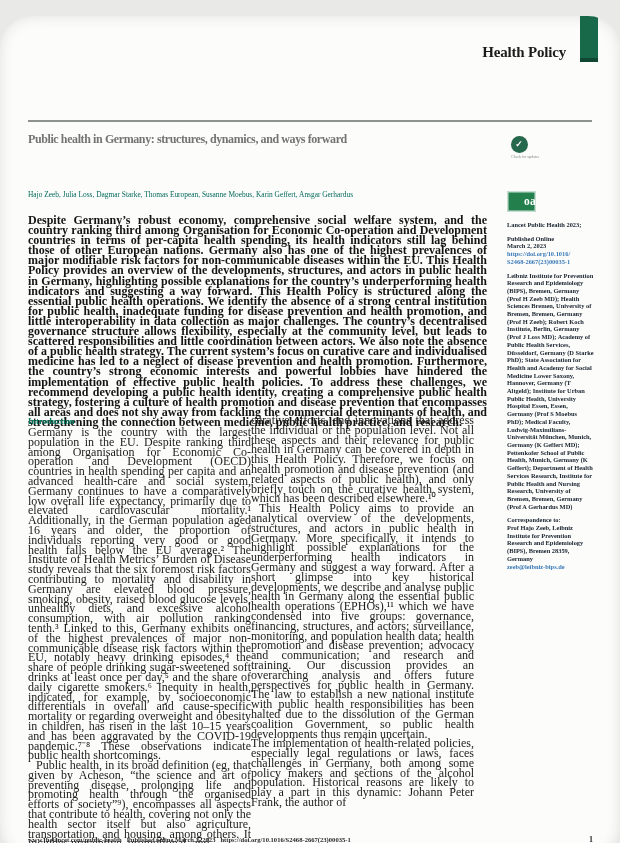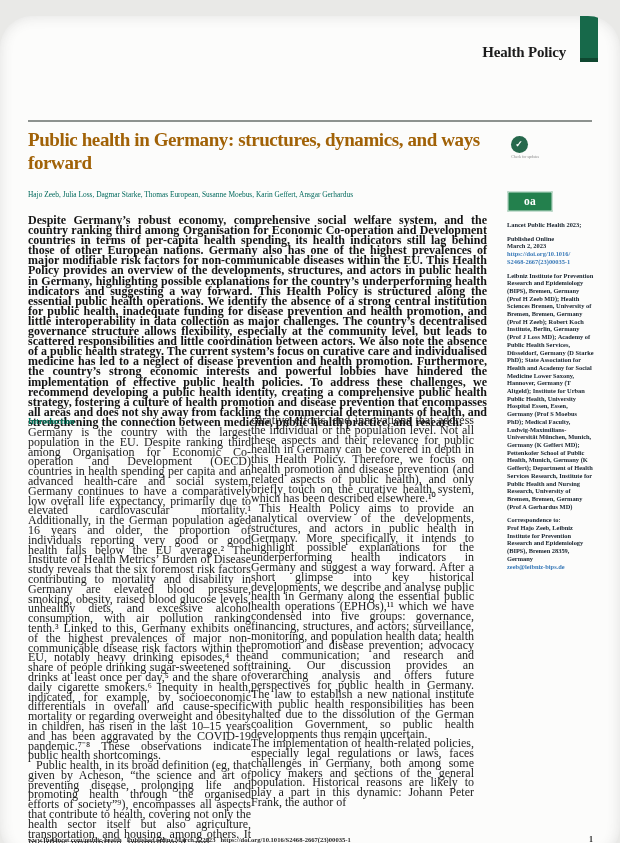--- a/index.html
+++ b/index.html
@@ -22,22 +22,22 @@
     position:absolute;top:28px;right:54px;
     font-size:15px;font-weight:bold;color:#1c1c1c;letter-spacing:-.2px;
   }
   .header-rule{
     position:absolute;top:104px;left:28px;width:564px;height:0;
     border-top:2px solid #8d928f;
   }
   
   .title{
     position:absolute;top:112px;left:28px;width:470px;
-    font-size:19px;line-height:23px;font-weight:bold;
-    letter-spacing:-.4px;color:#a16207;margin:0;
+    font-size:12px;line-height:23px;font-weight:bold;
+    letter-spacing:-.4px;color:#737373;margin:0;
   }
   .authors{
     position:absolute;top:174px;left:28px;width:430px;
     font-size:7.4px;color:#00695c;filter:blur(.2px);
   }
   .abstract{
     position:absolute;top:199px;left:28px;width:459px;
     font-size:12px;line-height:10.1px;font-weight:bold;color:#141414;
     text-align:justify;filter:blur(.22px);
   }
@@ -48,23 +48,23 @@
     background:#26684c;margin:0 auto;
     display:flex;align-items:center;justify-content:center;
   }
   .crossmark .circle span{color:#fff;font-size:9px;font-weight:bold;line-height:1;}
   .crossmark .caption{
     font-size:6.4px;color:#8a8a8a;transform:scale(.6);transform-origin:top center;
     white-space:nowrap;margin-top:1px;
   }
   
   .oa-badge{
-    position:absolute;top:175px;left:507px;width:46px;height:21px;
+    position:absolute;top:175px;left:507px;width:29px;height:21px;
     background:#23804d;border-radius:2px;
-    display:flex;align-items:center;justify-content:center;
+    display:flex;align-items:center;justify-content:flex-end;
     box-shadow:inset 0 0 0 1.5px rgba(255,255,255,.75);
   }
   .oa-badge span{color:#fff;font-weight:bold;font-size:11.5px;line-height:1;letter-spacing:.3px;}
   
   .sidebar{
     position:absolute;top:205px;left:507px;width:87px;
     font-size:6.4px;line-height:7.7px;font-weight:bold;color:#17222d;
     filter:blur(.2px);
   }
   .sidebar p{margin:0 0 6px 0;}
@@ -139,21 +139,21 @@
 
   <div class="columns">
     <div class="col">
       <h2>Introduction</h2>
       <p>Germany is the country with the largest population in the EU. Despite ranking third among Organisation for Economic Co-operation and Development (OECD) countries in health spending per capita and an advanced health-care and social system, Germany continues to have a comparatively low overall life expectancy, primarily due to elevated cardiovascular mortality.¹ Additionally, in the German population aged 16 years and older, the proportion of individuals reporting very good or good health falls below the EU average.² The Institute of Health Metrics’ Burden of Disease study reveals that the six foremost risk factors contributing to mortality and disability in Germany are elevated blood pressure, smoking, obesity, raised blood glucose levels, unhealthy diets, and excessive alcohol consumption, with air pollution ranking tenth.³ Linked to this, Germany exhibits one of the highest prevalences of major non-communicable disease risk factors within the EU, notably heavy drinking episodes,⁴ the share of people drinking sugar-sweetened soft drinks at least once per day,⁵ and the share of daily cigarette smokers.⁶ Inequity in health, indicated, for example, by socioeconomic differentials in overall and cause-specific mortality or regarding overweight and obesity in children, has risen in the last 10–15 years and has been aggravated by the COVID-19 pandemic.⁷⁻⁸ These observations indicate public health shortcomings.</p>
       <p class="indent">Public health, in its broad definition (eg, that given by Acheson, “the science and art of preventing disease, prolonging life and promoting health through the organised efforts of society”⁹), encompasses all aspects that contribute to health, covering not only the health sector itself but also agriculture, transportation, and housing, among others. It includes preventive, promotional, and</p>
     </div>
     <div class="col">
       <p>curative efforts, and innovations that address the individual or the population level. Not all these aspects and their relevance for public health in Germany can be covered in depth in this Health Policy. Therefore, we focus on health promotion and disease prevention (and related aspects of public health), and only briefly touch on the curative health system, which has been described elsewhere.¹⁰</p>
       <p class="indent">This Health Policy aims to provide an analytical overview of the developments, structures, and actors in public health in Germany. More specifically, it intends to highlight possible explanations for the underperforming health indicators in Germany and suggest a way forward. After a short glimpse into key historical developments, we describe and analyse public health in Germany along the essential public health operations (EPHOs),¹¹ which we have condensed into five groups: governance, financing, structures, and actors; surveillance, monitoring, and population health data; health promotion and disease prevention; advocacy and communication; and research and training. Our discussion provides an overarching analysis and offers future perspectives for public health in Germany. The law to establish a new national institute with public health responsibilities has been halted due to the dissolution of the German coalition Government, so public health developments thus remain uncertain.</p>
-      <p>The implementation of health-related policies, especially legal regulations or laws, faces challenges in Germany, both among some policy makers and sections of the general population. Historical reasons are likely to play a part in this dynamic: Johann Peter Frank, the author of</p>
+      <p>The implementation of health-related policies, especially legal regulations or laws, faces challenges in Germany, both among some policy makers and sections of the alcohol population. Historical reasons are likely to play a part in this dynamic: Johann Peter Frank, the author of</p>
     </div>
   </div>
 
   <div class="footer">
     <span class="left">www.thelancet.com/public-health   Published online March 2, 2023   https://doi.org/10.1016/S2468-2667(23)00035-1</span>
     <span class="pageno">1</span>
   </div>
 
 </div>
 

